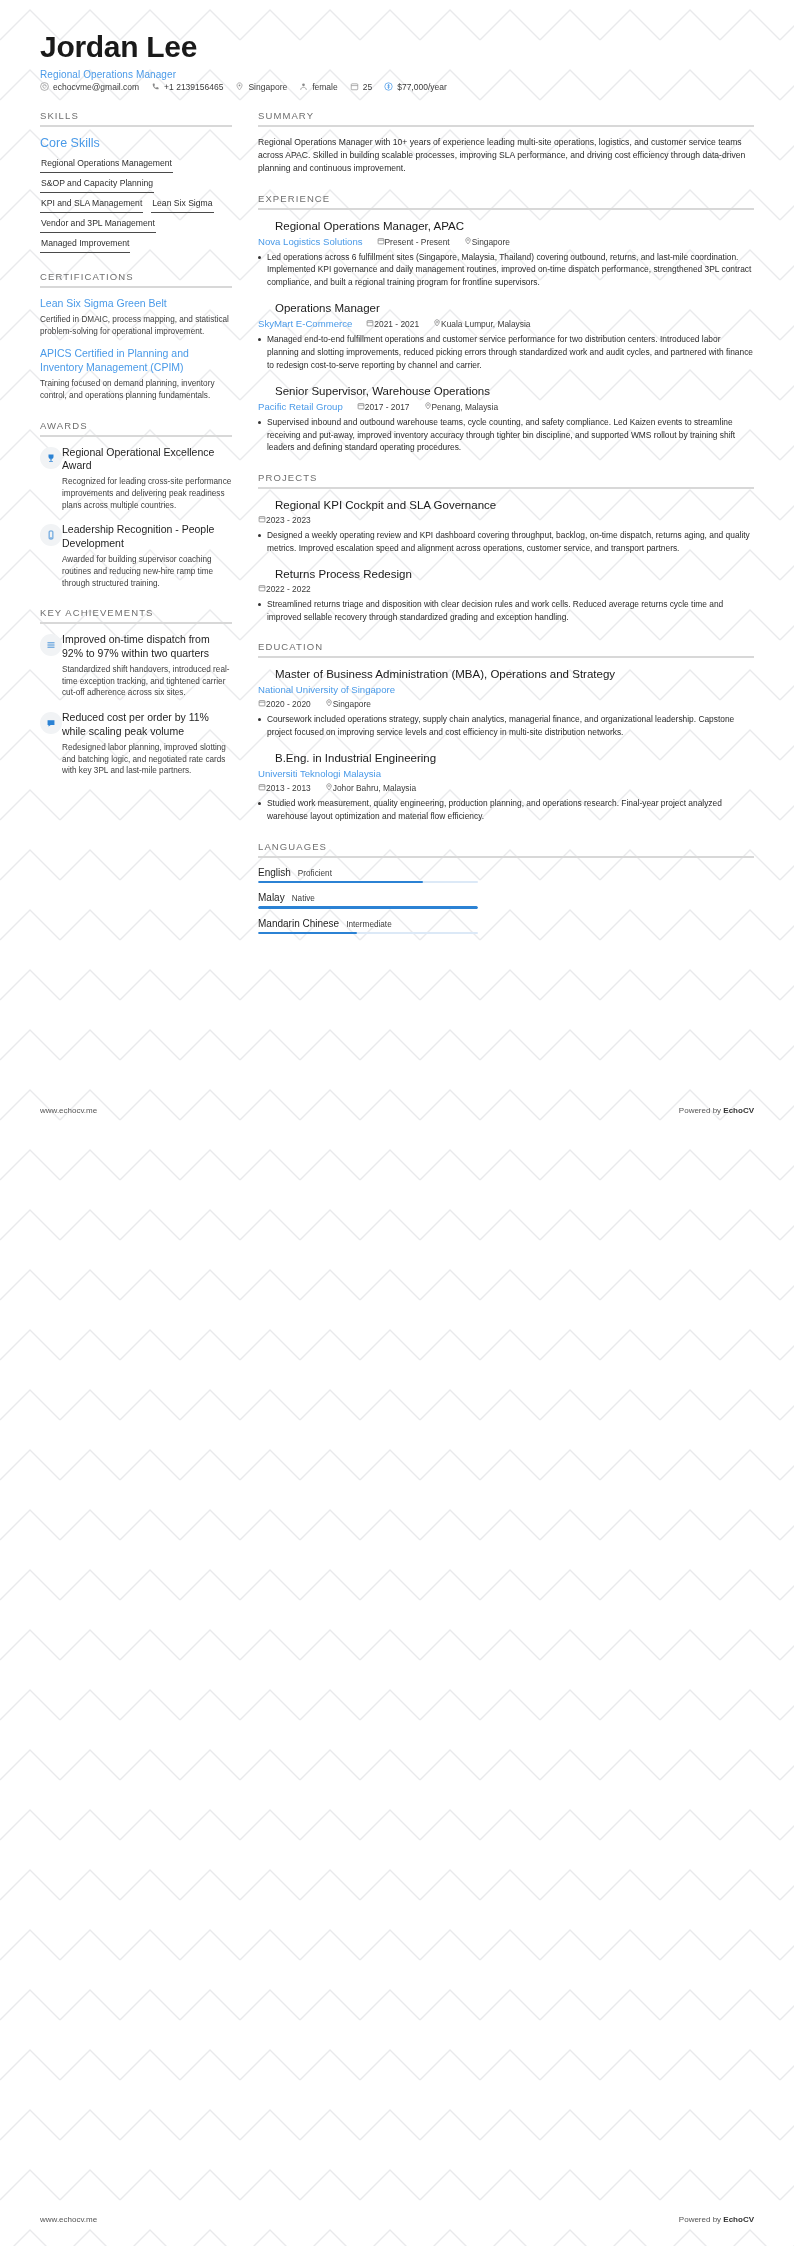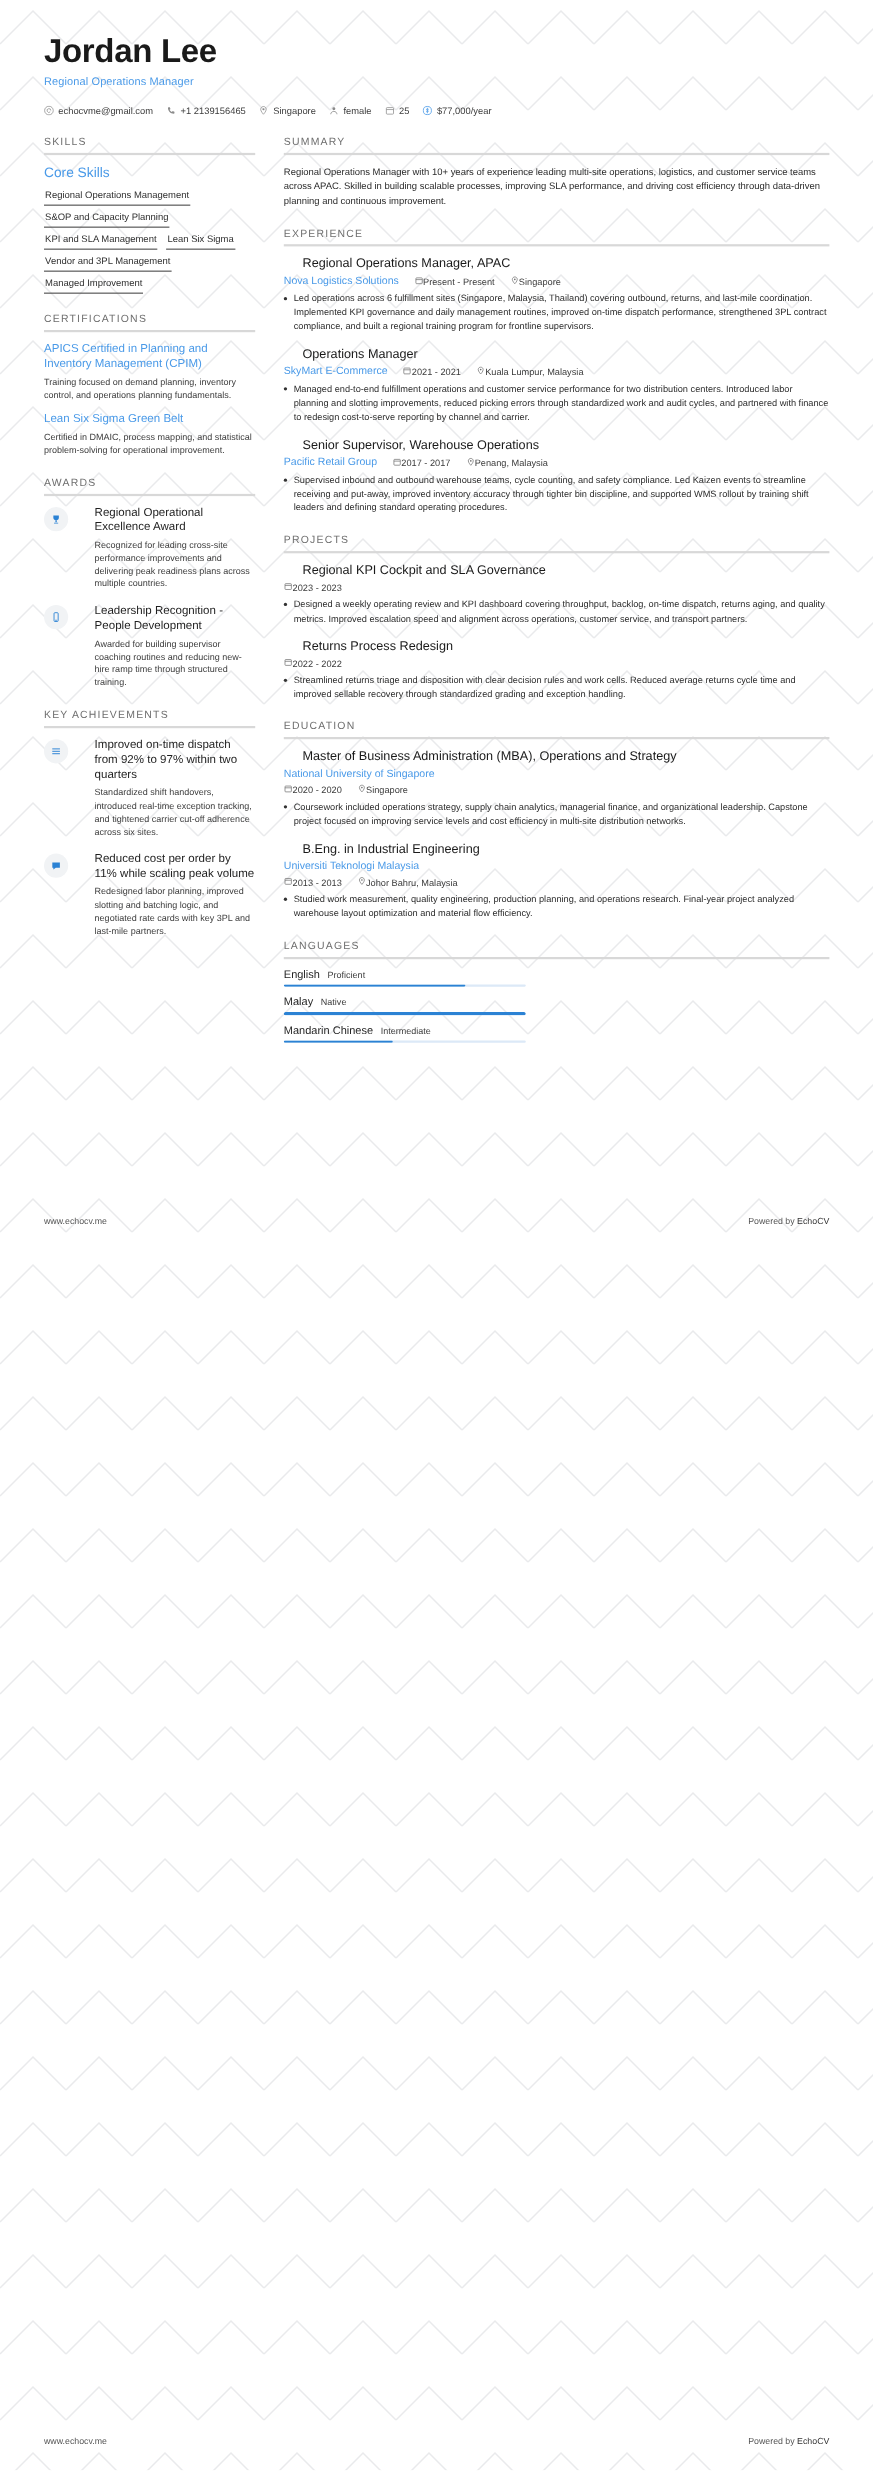--- a/index.html
+++ b/index.html
@@ -42,21 +42,21 @@
     font-size: 10px;
     color: #4a9ae8;
     margin-top: 4px;
     letter-spacing: 0.1px;
   }
   .contact-row {
     display: flex;
     flex-wrap: wrap;
     align-items: center;
     gap: 20px 12px;
-    margin-top: 16px;
+    margin-top: 2px;
     font-size: 8.5px;
     color: #3b3b3b;
   }
   .contact-item {
     display: inline-flex;
     align-items: center;
     gap: 4px;
     white-space: nowrap;
   }
   .contact-item svg { display: block; }
@@ -117,21 +117,21 @@
   }
   .cert-desc {
     font-size: 8.2px;
     color: #3d3d3d;
     line-height: 1.45;
   }
 
   
   .item-row {
     display: flex;
-    gap: 24px;
+    gap: 0;
     margin-bottom: 12px;
     align-items: flex-start;
   }
   .badge {
     width: 22px; height: 22px;
     flex: 0 0 22px;
     border-radius: 50%;
     background: #f1f3f5;
     display: flex;
     align-items: center;
@@ -239,21 +239,21 @@
   .page-footer {
     position: absolute;
     left: 40px; right: 40px;
     display: flex;
     justify-content: space-between;
     align-items: center;
     font-size: 8px;
     color: #555;
     z-index: 3;
   }
-  .footer-brand strong { font-weight: 400; color: #333; }
+  .footer-brand strong { font-weight: 700; color: #333; }
 </style>
 </head>
 <body>
 
 <div class="page">
 
   <svg class="watermark" width="794" height="2246" aria-hidden="true">
     <defs>
       <pattern id="chev" width="120" height="120" patternUnits="userSpaceOnUse">
         <path d="M0 40 L30 10 L60 40 M60 40 L90 10 L120 40 M0 100 L30 70 L60 100 M60 100 L90 70 L120 100" fill="none" stroke="#e9eaec" stroke-width="1.4"></path>
@@ -346,26 +346,26 @@
             <span class="chip">Vendor and 3PL Management</span>
             <span class="chip">Managed Improvement</span>
           </div>
         </div>
 
         <div class="sect">
           <div class="sect-title">CERTIFICATIONS</div>
           <div class="sect-rule"></div>
 
           <div class="cert">
+            <div class="cert-title">Lean Six Sigma Green Belt</div>
+            <div class="cert-desc">Certified in DMAIC, process mapping, and statistical problem-solving for operational improvement.</div>
+          </div>
+          <div class="cert">
             <div class="cert-title">APICS Certified in Planning and Inventory Management (CPIM)</div>
             <div class="cert-desc">Training focused on demand planning, inventory control, and operations planning fundamentals.</div>
-          </div>
-          <div class="cert">
-            <div class="cert-title">Lean Six Sigma Green Belt</div>
-            <div class="cert-desc">Certified in DMAIC, process mapping, and statistical problem-solving for operational improvement.</div>
           </div>
         </div>
 
         <div class="sect">
           <div class="sect-title">AWARDS</div>
           <div class="sect-rule"></div>
 
           <div class="item-row">
             <span class="badge">
               <svg width="10" height="10" viewBox="0 0 16 16">

